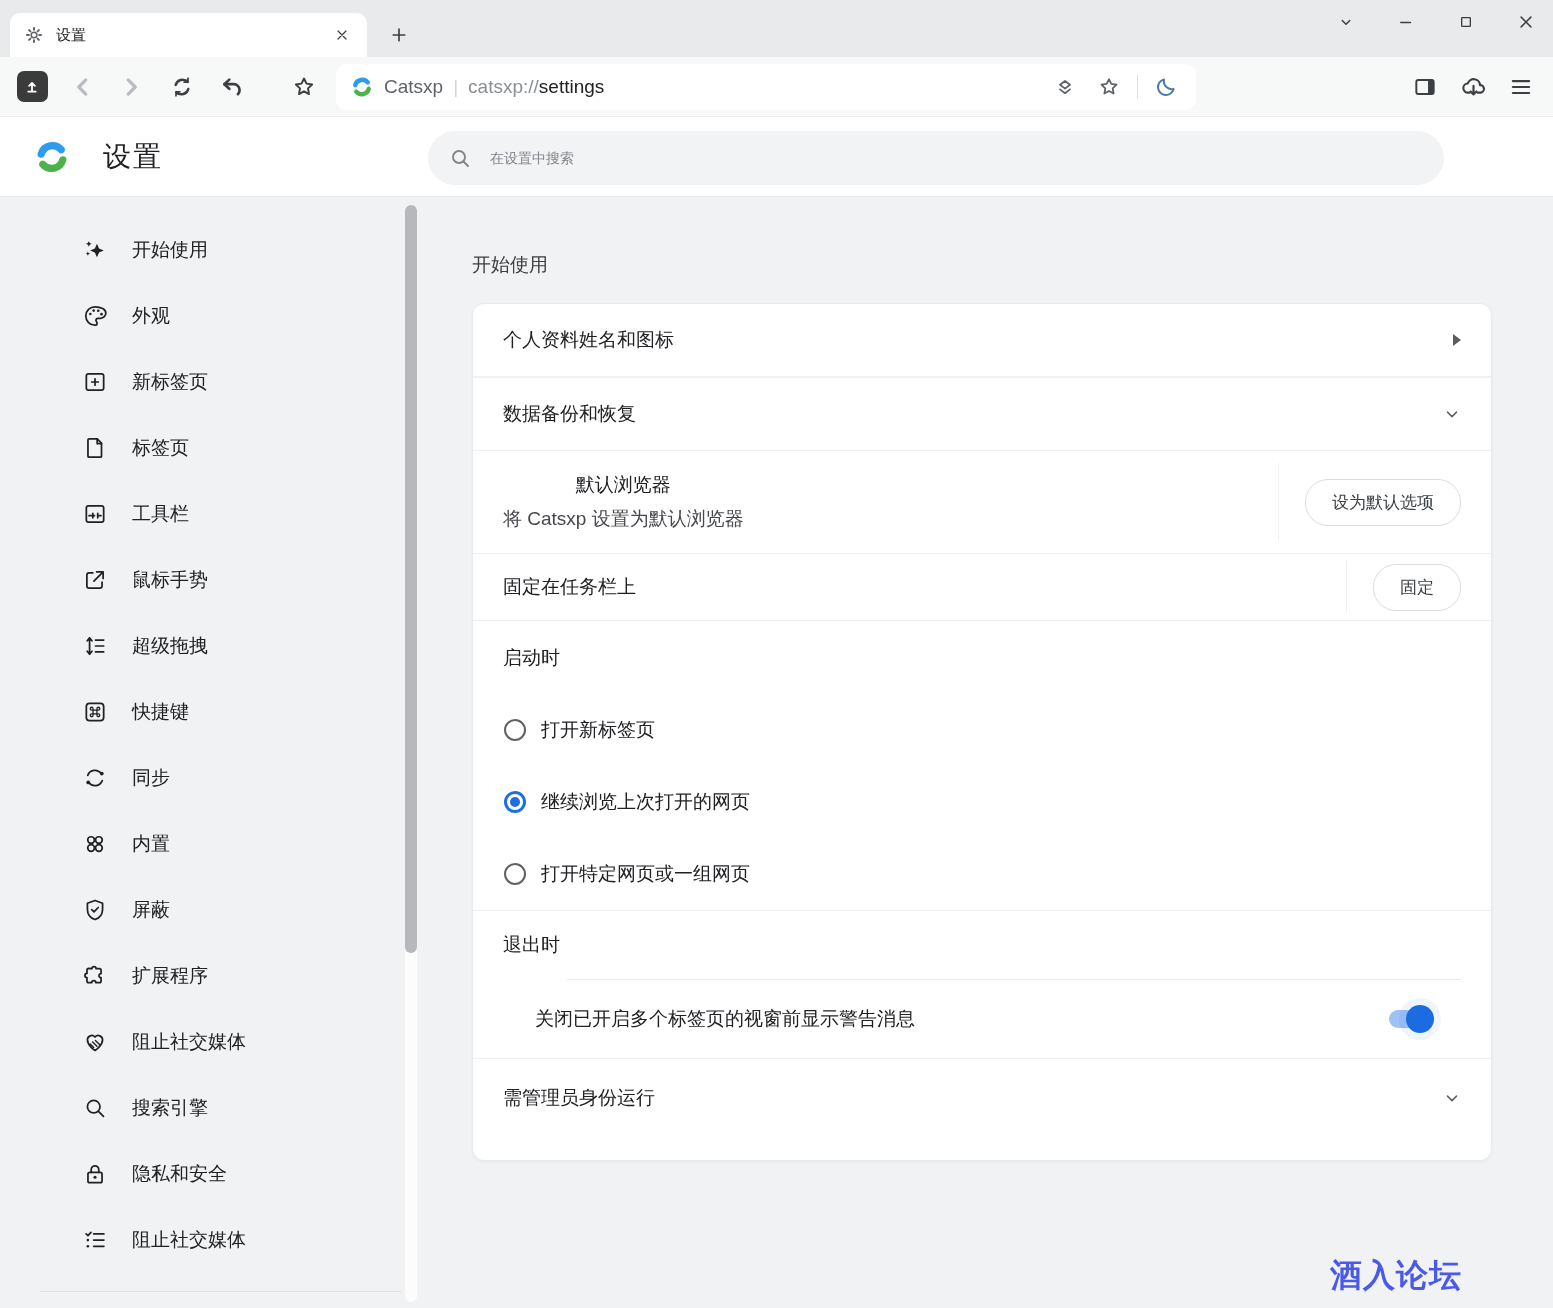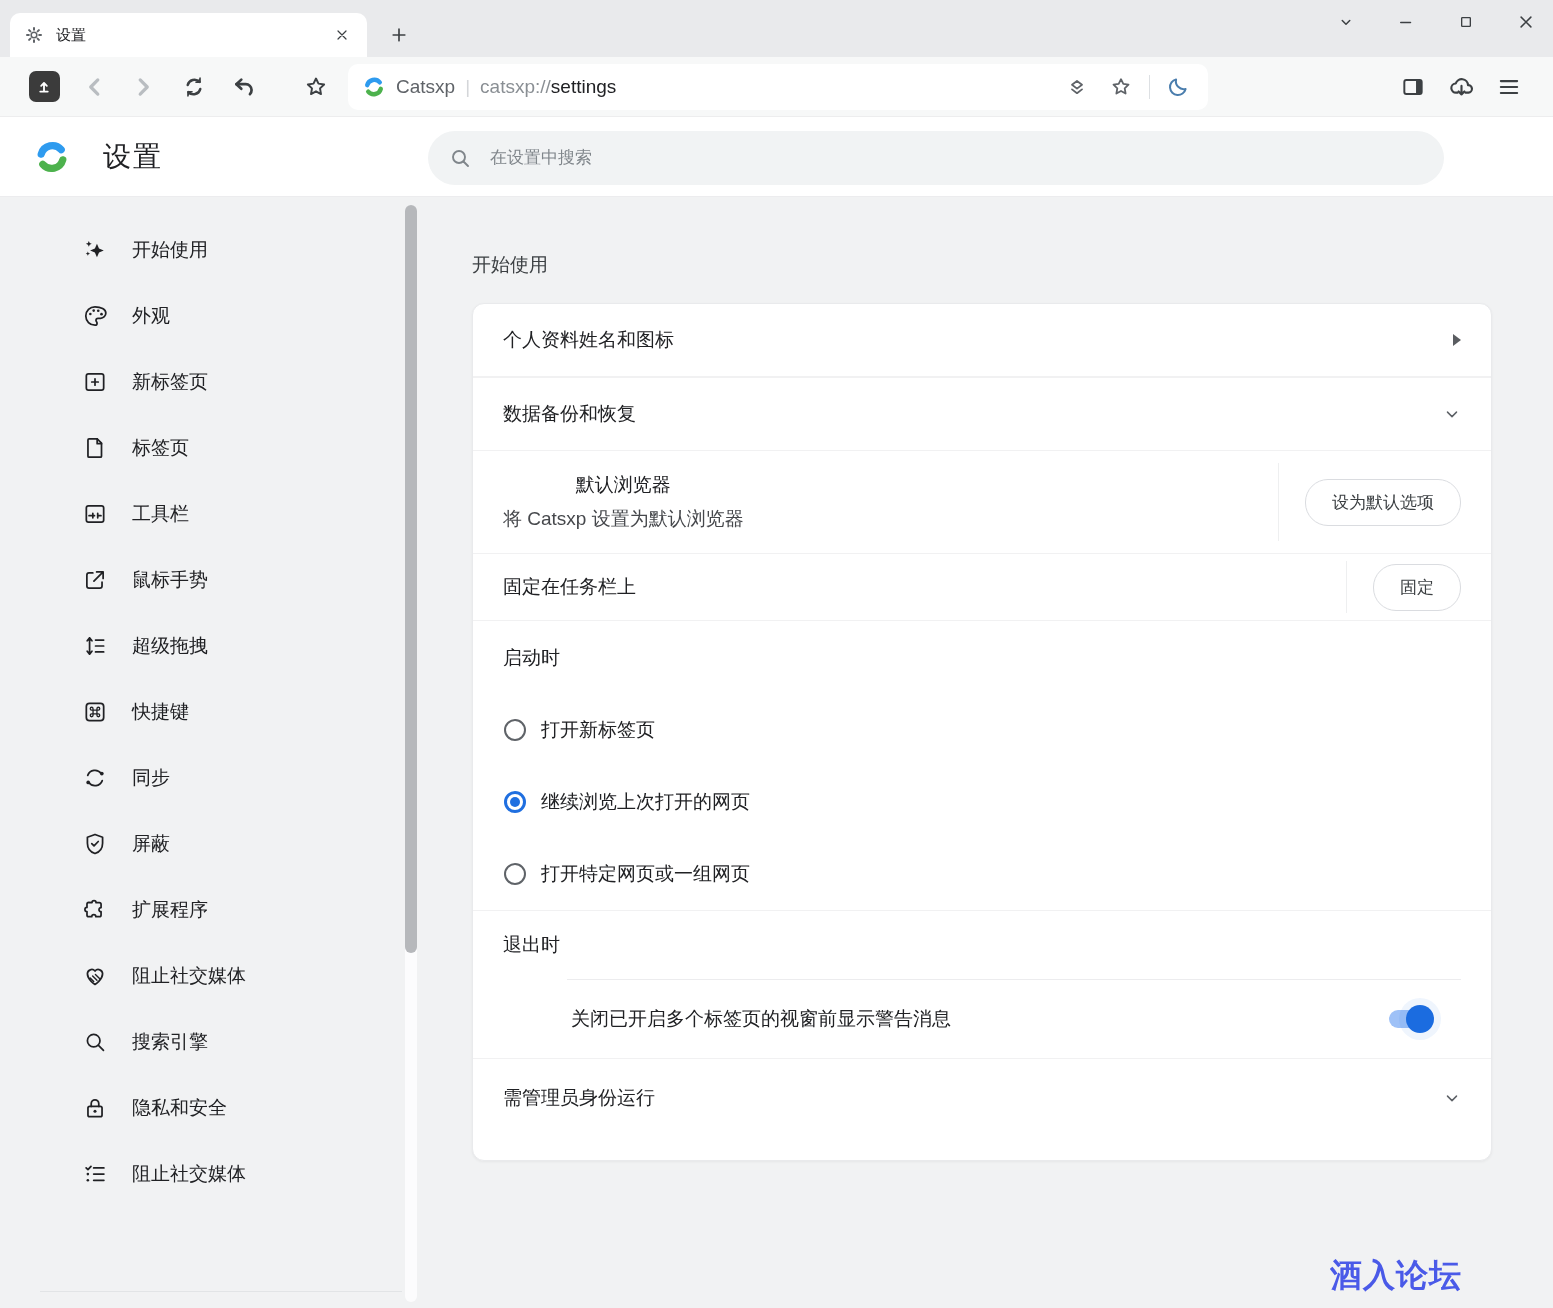--- a/index.html
+++ b/index.html
@@ -10,42 +10,42 @@
   .titlebar { position:relative; height:57px; background:#e9eaec; }
   .tab { position:absolute; left:10px; bottom:0; width:357px; height:44px; background:#fff;
          border-radius:10px 10px 0 0; display:flex; align-items:center; padding:0 14px; gap:12px; }
   .tab-title { font-size:15px; color:#202124; flex:1; white-space:nowrap; overflow:hidden; }
   .tab-close { width:22px; height:22px; display:flex; align-items:center; justify-content:center; border-radius:50%; cursor:pointer; }
   .newtab-btn { position:absolute; left:384px; bottom:7px; width:30px; height:30px; display:flex; align-items:center; justify-content:center; border-radius:6px; cursor:pointer; }
   .win-controls { position:absolute; right:10px; top:6px; display:flex; gap:26px; align-items:center; }
   .win-btn { width:34px; height:32px; display:flex; align-items:center; justify-content:center; cursor:pointer; }
 
   
-  .toolbar { height:60px; background:#f7f8f8; display:flex; align-items:center; padding:0 28px; border-bottom:1px solid #ededee; }
+  .toolbar { height:60px; background:#f7f8f8; display:flex; align-items:center; padding:0 16px; border-bottom:1px solid #ededee; }
   .tbtn { width:32px; height:32px; display:flex; align-items:center; justify-content:center; border-radius:6px; cursor:pointer; flex:0 0 auto; }
   .bosskey { width:31px; height:31px; background:#3b3b3b; border-radius:7px; display:flex; align-items:center; justify-content:center; }
   .disabled svg { stroke:#b9bdc1 !important; }
   .urlbar { width:860px; height:46px; background:#fff; border-radius:10px; display:flex; align-items:center;
             padding:0 14px; margin-left:16px; gap:10px; }
   .url-brand { font-size:19px; color:#5f6368; }
   .url-sep { color:#d4d6d9; font-size:19px; }
   .url-text { font-size:19px; }
   .url-scheme { color:#8a8f94; }
   .url-path { color:#202124; }
   .urlbar-right { margin-left:auto; display:flex; align-items:center; gap:12px; }
   .vdiv { width:1px; height:24px; background:#dde0e3; }
   .tb-right { margin-left:auto; display:flex; align-items:center; gap:16px; }
 
   
   .app-header { height:80px; background:#fff; display:flex; align-items:center; position:relative; border-bottom:1px solid #ececee; }
   .brand-logo { margin-left:33px; width:38px; height:38px; }
   .app-title { font-size:28px; color:#202124; margin-left:32px; letter-spacing:2px; }
   .search-pill { position:absolute; left:428px; top:14px; width:1016px; height:54px; background:#f1f3f4;
                  border-radius:27px; display:flex; align-items:center; padding:0 20px; gap:18px; }
-  .search-pill input { border:none; outline:none; background:transparent; font-size:17px; color:#202124; width:800px; font-family:inherit; }
+  .search-pill input { border:none; outline:none; background:transparent; font-size:14px; color:#202124; width:800px; font-family:inherit; }
   .search-pill input::placeholder { color:#80868b; }
 
   
   .page-body { display:flex; height:1111px; }
   .sidebar { width:404px; padding-top:20px; position:relative; flex:0 0 auto; }
   .side-item { height:66px; display:flex; align-items:center; padding-left:82px; gap:24px; font-size:19px; color:#202124; cursor:pointer; }
   .side-icon { width:26px; height:26px; flex:0 0 auto; display:flex; }
   .side-icon svg { width:26px; height:26px; stroke:#202124; stroke-width:1.6; fill:none; stroke-linecap:round; stroke-linejoin:round; }
   .side-divider { position:absolute; bottom:16px; left:40px; right:2px; height:1px; background:#e2e4e6; }
 
@@ -77,21 +77,21 @@
               padding:11px 26px; cursor:pointer; font-family:inherit; white-space:nowrap; }
 
   .radio { width:22px; height:22px; border-radius:50%; border:2px solid #5f6368; margin-left:1px; flex:0 0 auto; cursor:pointer; position:relative; }
   .radio.checked { border:3px solid #1f6fe0; }
   .radio.checked::after { content:""; position:absolute; left:50%; top:50%; width:10px; height:10px; margin:-5px 0 0 -5px; border-radius:50%; background:#1f6fe0; }
   .radio-label { margin-left:15px; }
 
   .toggle { width:42px; height:18px; border-radius:9px; background:#9ec1f7; position:relative; cursor:pointer; flex:0 0 auto; margin-right:30px; }
   .toggle .knob { position:absolute; right:-3px; top:-5px; width:28px; height:28px; border-radius:50%; background:#1b6ce0; box-shadow:0 0 0 7px rgba(27,108,224,.07); }
 
-  .exit-toggle-row { padding-left:98px; }
+  .exit-toggle-row { padding-left:62px; }
   .wm { position:fixed; left:1330px; top:1246px; font-size:32px; font-weight:bold; color:#4a5ae8; letter-spacing:1px; white-space:nowrap;margin-top:8px; }
 
   
   .tbtn svg, .win-btn svg, .tab svg, .newtab-btn svg { stroke:#3c4043; fill:none; stroke-linecap:round; stroke-linejoin:round; }
 </style>
 </head>
 <body>
 
 <div class="titlebar">
   <div class="tab">
@@ -332,20 +332,31 @@
         <svg viewBox="0 0 24 24">
           <path d="M5.3 9.6a7.1 7.1 0 0 1 12.4-1.7"></path>
           <path d="M18.7 14.4a7.1 7.1 0 0 1-12.4 1.7"></path>
           <circle cx="18.3" cy="7.9" r="1.7" fill="#202124" stroke="none"></circle>
           <circle cx="5.7" cy="16.1" r="1.7" fill="#202124" stroke="none"></circle>
         </svg>
       </span>
       <span>同步</span>
     </div>
 
+    <div class="side-item">
+      <span class="side-icon">
+        <svg viewBox="0 0 24 24">
+            <circle cx="8.4" cy="8.4" r="3.1"></circle>
+            <circle cx="15.6" cy="8.4" r="3.1"></circle>
+            <circle cx="8.4" cy="15.6" r="3.1"></circle>
+            <circle cx="15.6" cy="15.6" r="3.1"></circle>
+          </svg>
+      </span>
+      <span>内置</span>
+    </div>
 
     <div class="side-item">
       <span class="side-icon">
         <svg viewBox="0 0 24 24">
             <path d="M12 3.2l7 2.6v5.4c0 4.5-3 8.2-7 9.6-4-1.4-7-5.1-7-9.6V5.8z"></path>
             <path d="M9 11.6l2.1 2.1 3.9-4"></path>
           </svg>
       </span>
       <span>屏蔽</span>
     </div>

